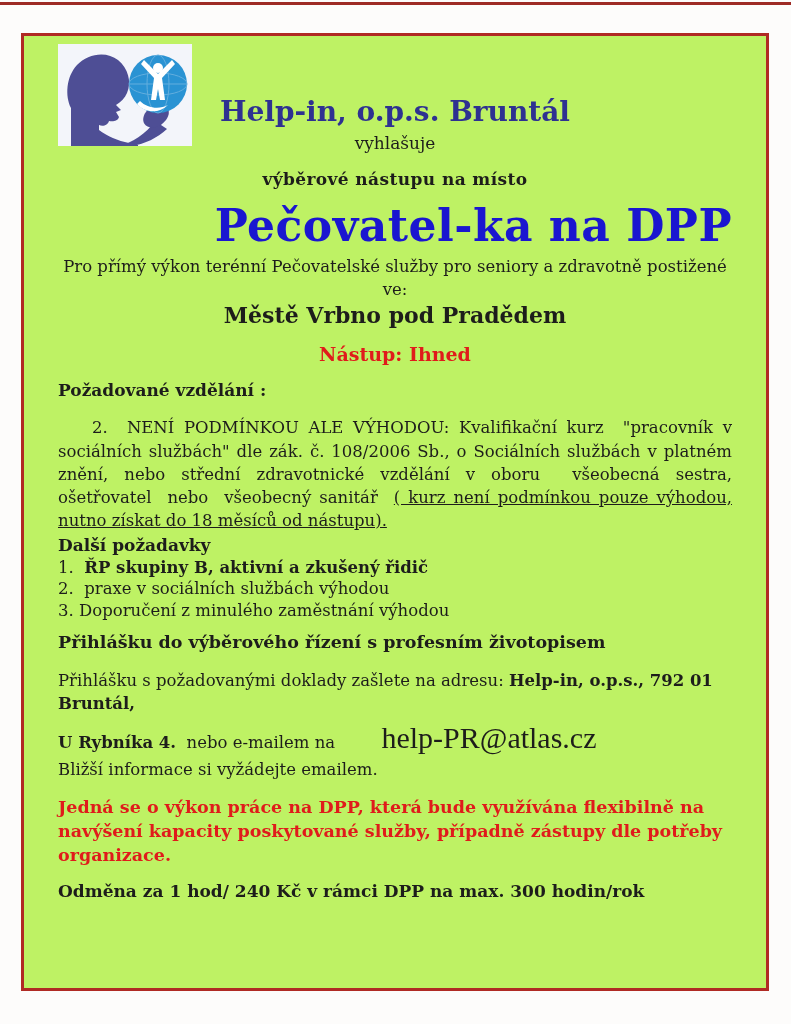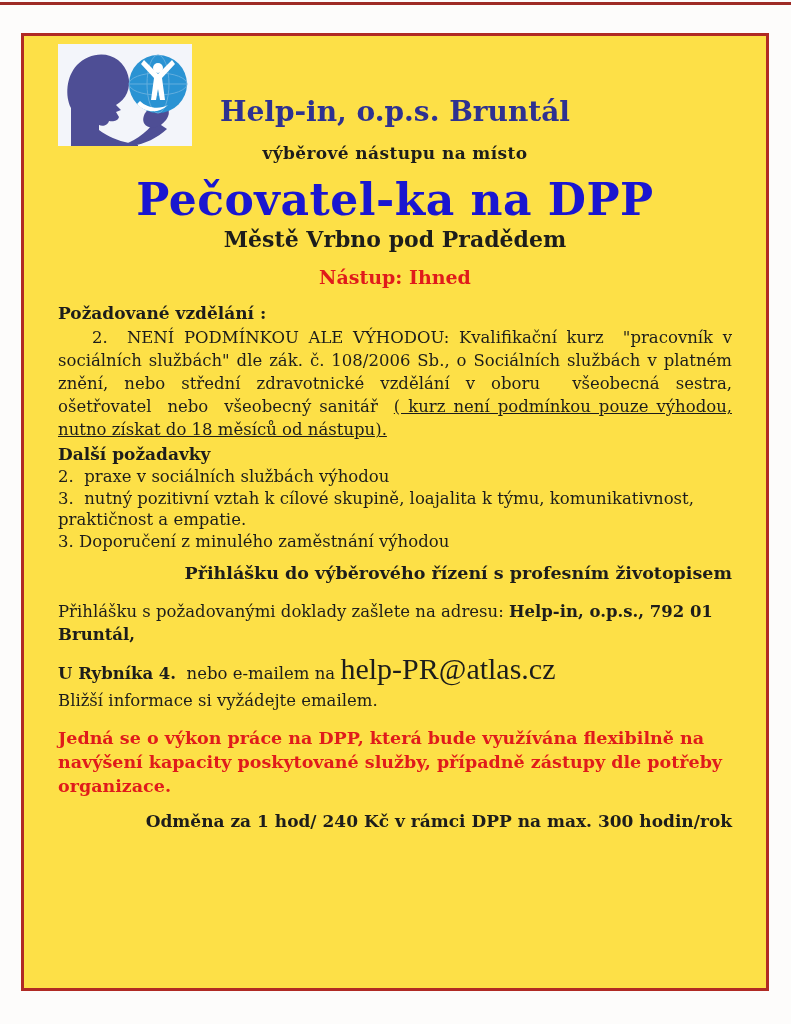--- a/index.html
+++ b/index.html
@@ -5,49 +5,49 @@
   html,body{margin:0;padding:0;}
   body{
     width:791px;height:1024px;position:relative;
     background:#fdfcfb;color:#1d1d1b;
     font-family:"DejaVu Serif", serif;
     -webkit-font-smoothing:antialiased;
   }
   .top-rule{position:absolute;top:2px;left:0;width:791px;height:3px;background:#9e2b25;}
   .frame{
     position:absolute;left:21px;top:33px;width:748px;height:958px;
-    box-sizing:border-box;border:3px solid #b02a24;background:#fde047;
+    box-sizing:border-box;border:3px solid #b02a24;background:#bef264;
     padding:0 34px;overflow:hidden;
   }
   .logo{position:absolute;left:34px;top:8px;width:134px;height:102px;}
   .org{margin:60px 0 0;text-align:center;font-weight:bold;font-size:28px;line-height:1.15;color:#2e3191;}
   .announce{margin:4px 0 0;text-align:center;font-size:17px;line-height:1.3;}
   .intro{margin:14px 0 0;text-align:center;font-weight:bold;font-size:17px;line-height:1.3;letter-spacing:.4px;}
-  .title{margin:12px 0 0;text-align:center;font-weight:bold;font-size:44px;line-height:1.1;color:#1a16d0;letter-spacing:.5px;}
+  .title{margin:12px 0 0;text-align:right;font-weight:bold;font-size:44px;line-height:1.1;color:#1a16d0;letter-spacing:.5px;}
   .subtitle{margin:5px 0 0;text-align:center;font-size:16.5px;line-height:1.38;}
   .location{margin:1px 0 0;text-align:center;font-weight:bold;font-size:22px;line-height:1.25;}
   .start{margin:13px 0 0;text-align:center;font-weight:bold;font-size:19px;line-height:1.25;color:#e01b1b;}
   p{margin:0;}
   .sec-h{font-weight:bold;font-size:17px;line-height:1.35;}
   .edu-h{margin-top:12px;}
   .req-h{margin-top:2px;}
   .li{font-size:16.5px;line-height:1.4;}
   .li.req{line-height:1.3;}
   .indent{text-indent:34px;}
   .justify{text-align:justify;}
   .u{text-decoration:underline;}
   .mt6{margin-top:6px;}
-  .mt1{margin-top:1px;}
-  .center{text-align:right;}
+  .mt1{margin-top:15px;}
+  .center{text-align:left;}
   .bold{font-weight:bold;}
   .cta1{margin-top:10px;font-size:17.5px;line-height:1.35;}
   .cta2{margin-top:2px;font-size:17.5px;line-height:1.35;}
   .address{margin-top:14px;font-size:16.5px;line-height:1.4;}
   .email-line{margin-top:6px;font-size:16.5px;line-height:1.4;}
-  .email{font-family:"Liberation Serif", serif;font-size:30px;line-height:1.1;}
+  .email{font-family:"Liberation Serif", serif;font-size:30px;line-height:1.1;margin-left:41px;}
   .info{margin-top:4px;font-size:16.5px;line-height:1.4;}
   .red-note{margin-top:14px;font-weight:bold;font-size:17.5px;line-height:1.38;color:#e01b1b;}
   .pay{margin-top:12px;font-size:17px;line-height:1.3;}
 </style>
 </head>
 <body>
 
 <div class="top-rule"></div>
 
 <div class="frame">
@@ -66,32 +66,34 @@
         <ellipse cx="100" cy="40" rx="11" ry="29" fill="none" stroke="#63aede" stroke-width="1"></ellipse>
         <line x1="71" y1="40" x2="129" y2="40" stroke="#63aede" stroke-width="1"></line>
         <circle cx="100" cy="24" r="5" fill="#ffffff"></circle>
         <path fill="#ffffff" d="M100 30 L86 16 L83 20 L96 34 L93 56 L98 56 L100 45 L102 56 L107 56 L104 34 L117 20 L114 16 Z"></path>
         <path fill="#ffffff" d="M82 57 C89 64 101 66 110 61 C101 70 87 69 79 60 Z"></path>
       </g>
     </svg>
   </div>
 
   <div class="org">Help-in, o.p.s. Bruntál</div>
+  <div class="announce">vyhlašuje</div>
   <div class="intro">výběrové nástupu na místo</div>
 
   <h1 class="title">Pečovatel-ka na DPP</h1>
+  <div class="subtitle">Pro přímý výkon terénní Pečovatelské služby pro seniory a zdravotně postižené ve:</div>
   <div class="location">Městě Vrbno pod Pradědem</div>
   <div class="start">Nástup: Ihned</div>
 
   <p class="sec-h edu-h">Požadované vzdělání :</p>
   <p class="li indent justify mt1"><span>2.&nbsp; NENÍ PODMÍNKOU ALE VÝHODOU: Kvalifikační kurz &nbsp;"pracovník v sociálních službách" dle zák. č. 108/2006 Sb., o Sociálních službách v platném znění, nebo střední zdravotnické vzdělání v oboru &nbsp;všeobecná sestra, ošetřovatel &nbsp;nebo &nbsp;všeobecný sanitář &nbsp;</span><span class="u">( kurz není podmínkou pouze výhodou, nutno získat do 18 měsíců od nástupu).</span></p>
 
   <p class="sec-h req-h">Další požadavky</p>
+  <p class="li req"><span>1.&nbsp; </span><b>ŘP skupiny B, aktivní a zkušený řidič</b></p>
   <p class="li req">2.&nbsp; praxe v sociálních službách výhodou</p>
-  <p class="li req">3.&nbsp; nutný pozitivní vztah k cílové skupině, loajalita k týmu, komunikativnost, praktičnost a empatie.</p>
   <p class="li req">3. Doporučení z minulého zaměstnání výhodou</p>
 
   <p class="center bold cta1">Přihlášku do výběrového řízení s profesním životopisem</p>
 
   <p class="address"><span>Přihlášku s požadovanými doklady zašlete na adresu: </span><b>Help-in, o.p.s., 792 01 Bruntál,</b></p>
   <p class="email-line"><b>U Rybníka 4.</b><span>&nbsp; nebo e-mailem na </span><span class="email">help-PR@atlas.cz</span></p>
   <p class="info">Bližší informace si vyžádejte emailem.</p>
 
   <p class="red-note">Jedná se o výkon práce na DPP, která bude využívána flexibilně na navýšení kapacity poskytované služby, případně zástupy dle potřeby organizace.</p>
   <p class="center bold pay">Odměna za 1 hod/ 240 Kč v rámci DPP na max. 300 hodin/rok</p>

